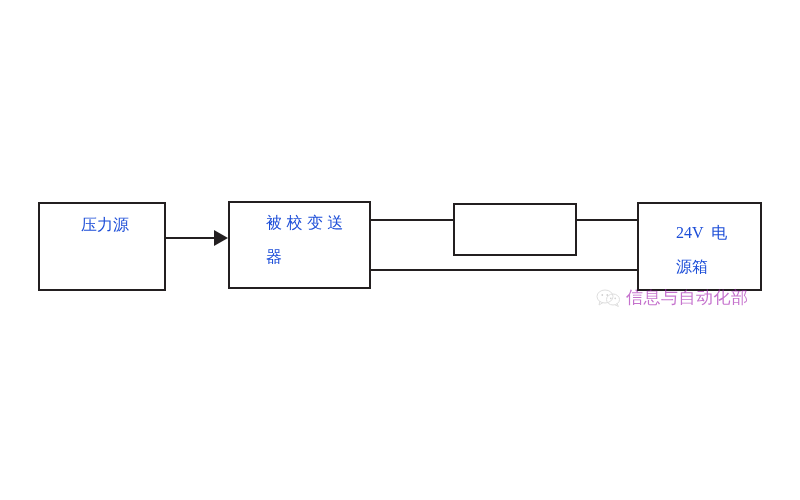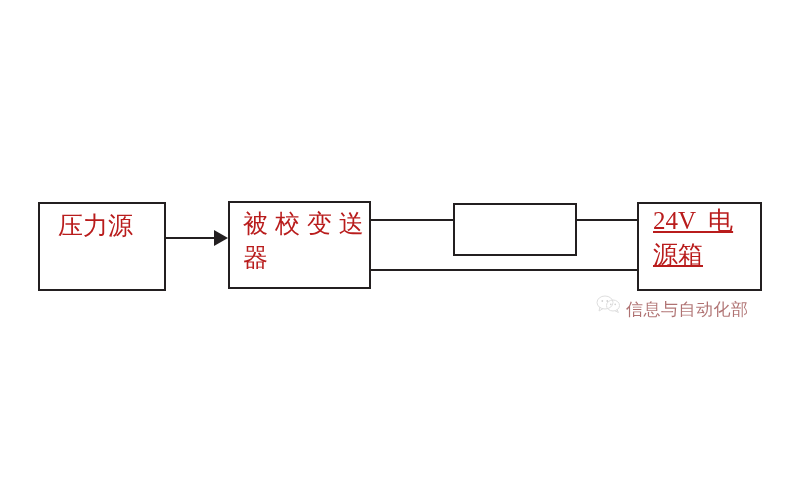--- a/index.html
+++ b/index.html
@@ -18,25 +18,26 @@
     overflow: hidden;
   }
   .box {
     position: absolute;
     box-sizing: border-box;
     border: 2px solid #231f20;
     background: transparent;
   }
   .box-label {
     position: absolute;
-    color: #b91c1c;
+    color: #1d4ed8;
     font-family: "Liberation Sans", "DejaVu Sans", sans-serif;
-    font-size: 25px;
+    font-size: 16px;
     line-height: 34px;
     white-space: pre;
+    margin-left: 23px;
   }
   .label-serif {
     font-family: "Liberation Serif", "DejaVu Serif", serif;
   }
   .wire {
     position: absolute;
     background: #231f20;
   }
   .wire-h { height: 2px; }
   .arrow-head {
@@ -49,26 +50,25 @@
   }
   .watermark {
     position: absolute;
     display: flex;
     align-items: center;
     gap: 4px;
     opacity: 0.62;
     pointer-events: none;
   }
   .wm-text {
-    color: #7f1d1d;
+    color: #a21caf;
     font-size: 17px;
     letter-spacing: 0.5px;
     font-family: "Liberation Sans", "DejaVu Sans", sans-serif;
     white-space: nowrap;
-    margin-top: 12px;
   }
   .wm-logo {
     position: relative;
     width: 26px;
     height: 18px;
   }
   .wm-logo svg { display: block; }
 </style>
 </head>
 <body>
@@ -85,21 +85,21 @@
   <div class="box-label" style="left:243px; top:206px; width:130px;">被 校 变 送
 器</div>
 
   <div class="wire wire-h" style="left:371px; top:219px; width:82px;"></div>
 
   <div class="box" style="left:453px; top:203px; width:124px; height:53px;"></div>
 
   <div class="wire wire-h" style="left:577px; top:219px; width:60px;"></div>
 
   <div class="box" style="left:637px; top:202px; width:125px; height:89px;"></div>
-  <div class="box-label label-serif" style="left:653px; top:204px; width:115px;text-decoration:underline;">24V  电
+  <div class="box-label label-serif" style="left:653px; top:216px; width:115px;">24V  电
 源箱</div>
 
   <div class="wire wire-h" style="left:371px; top:269px; width:266px;"></div>
 
   <div class="watermark" style="left:596px; top:286px;">
     <span class="wm-logo">
       <svg width="26" height="18" viewBox="0 0 26 18" aria-hidden="true">
         <ellipse cx="9" cy="7.5" rx="8" ry="6.5" fill="none" stroke="#c9c9c9" stroke-width="1"></ellipse>
         <path d="M4 12 L3 16 L7 13.6" fill="none" stroke="#c9c9c9" stroke-width="1"></path>
         <circle cx="6.3" cy="6" r="0.9" fill="#b5b5b5"></circle>

